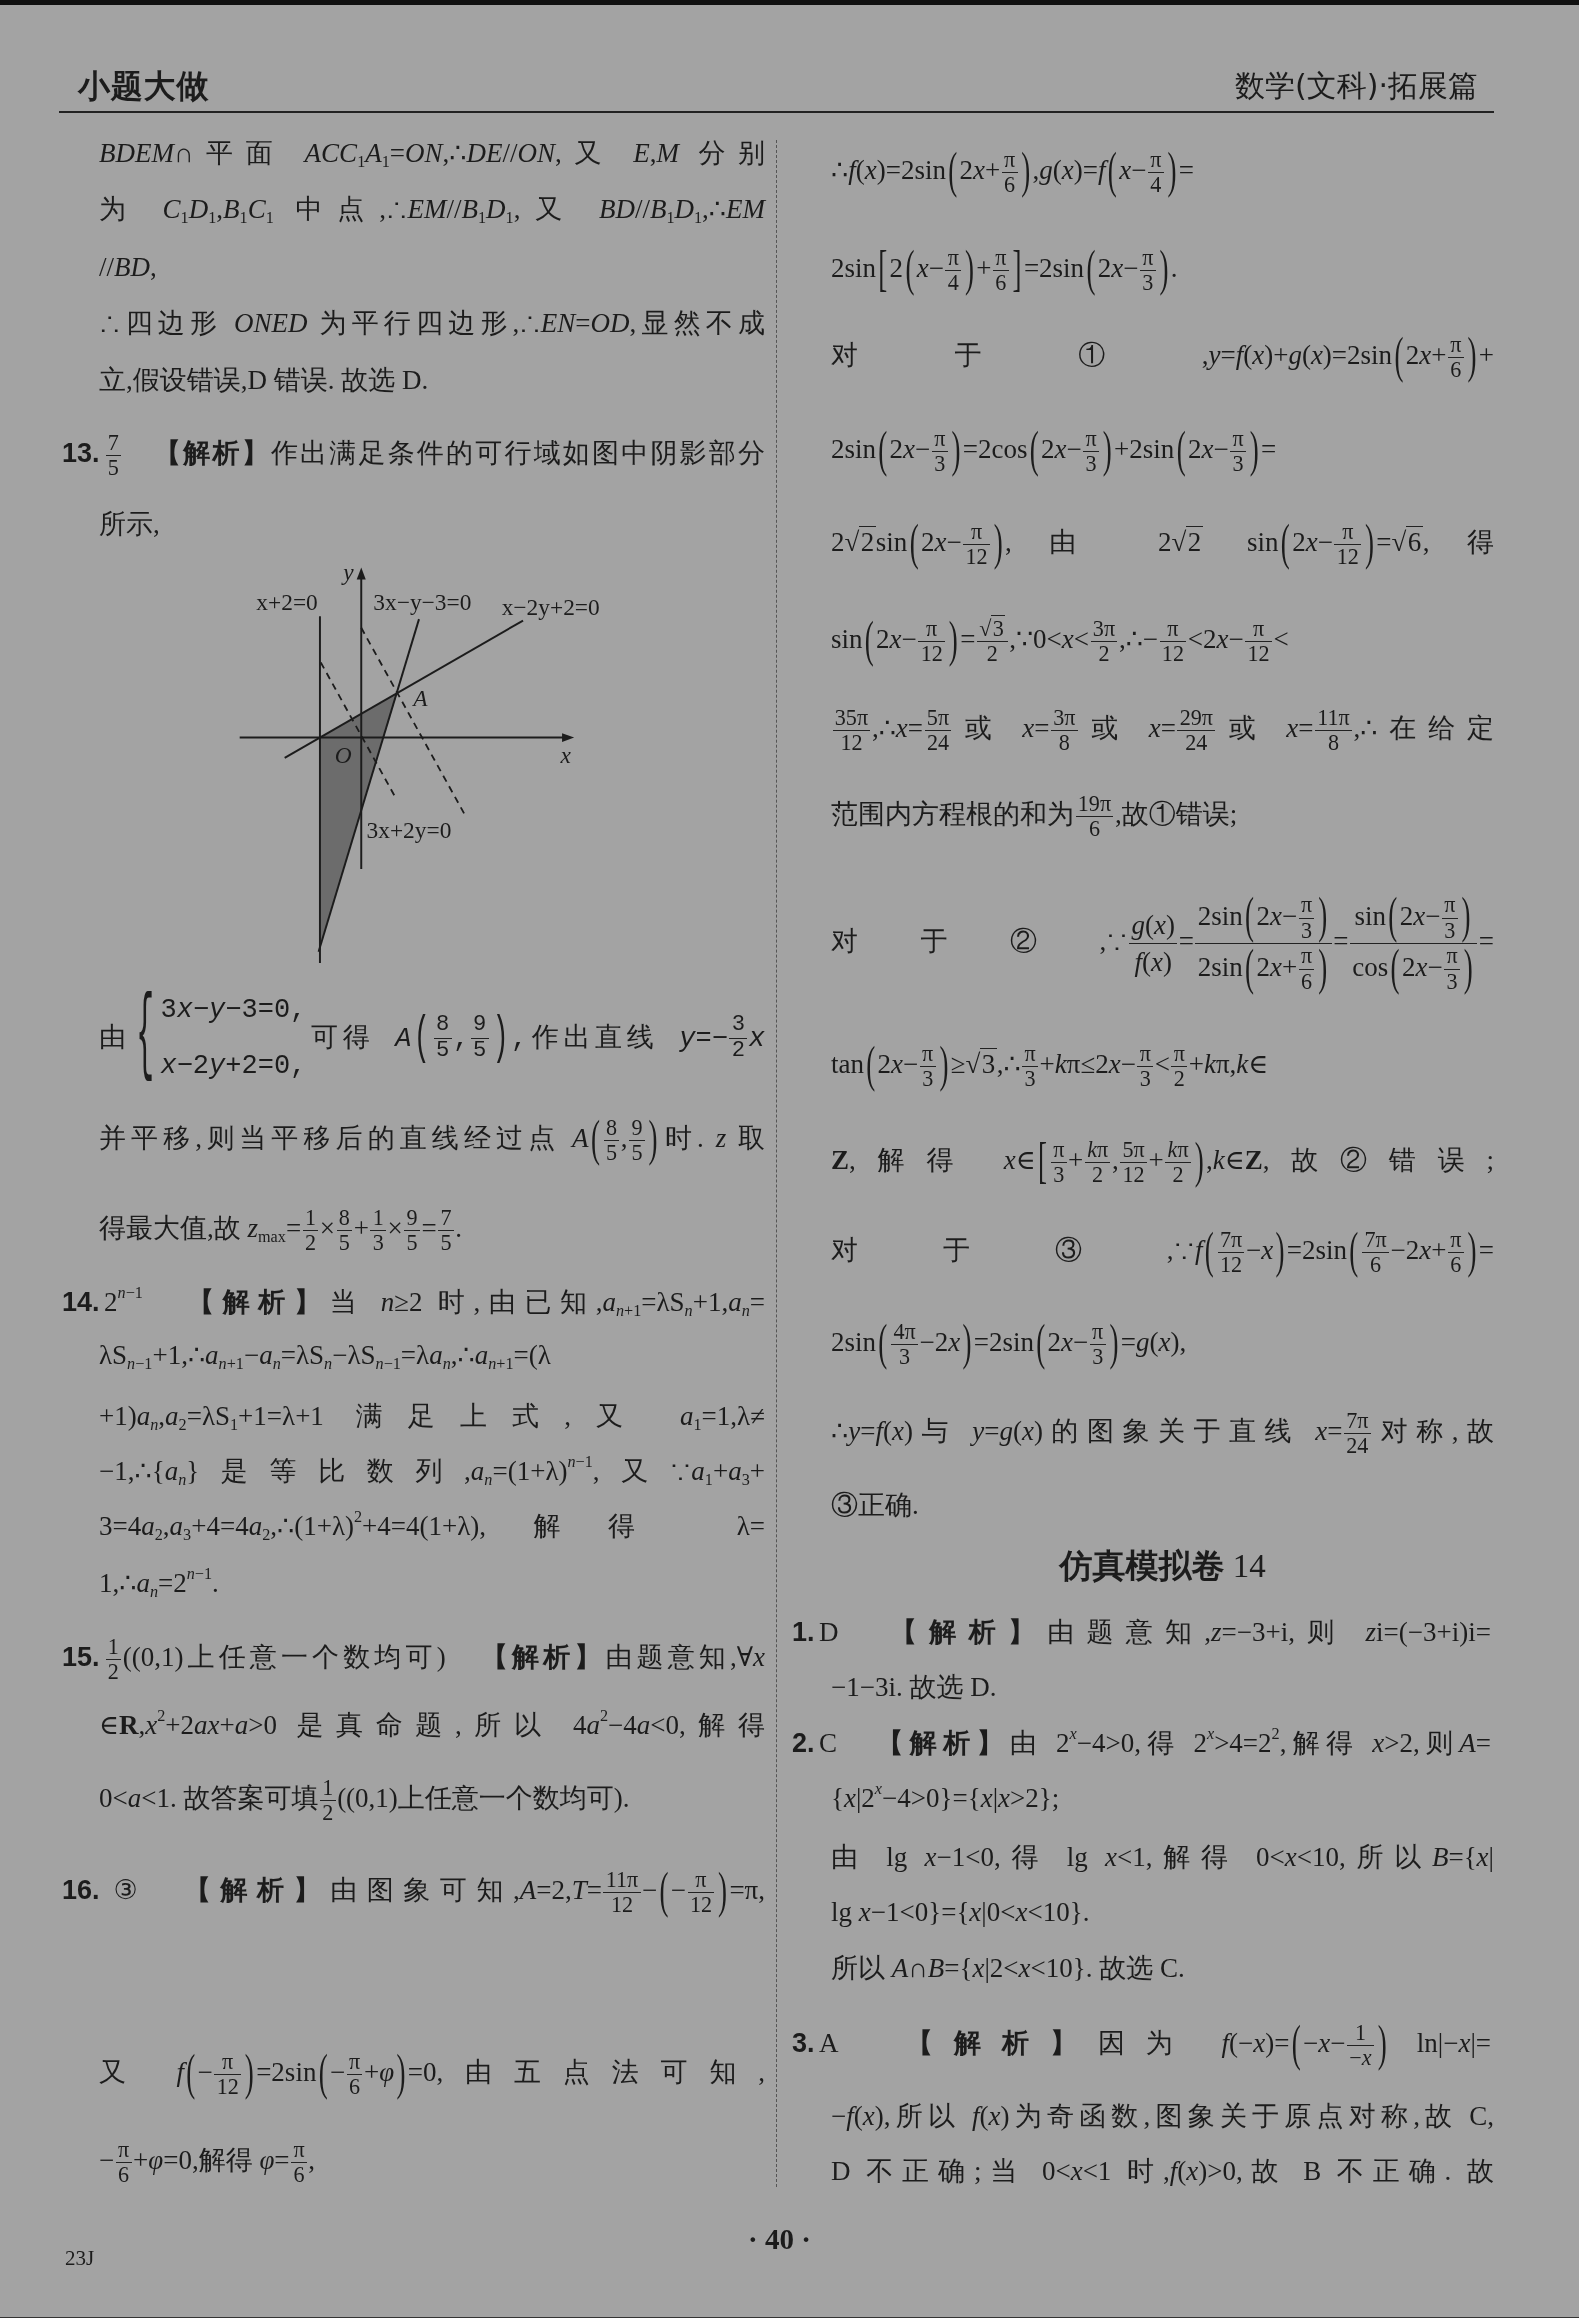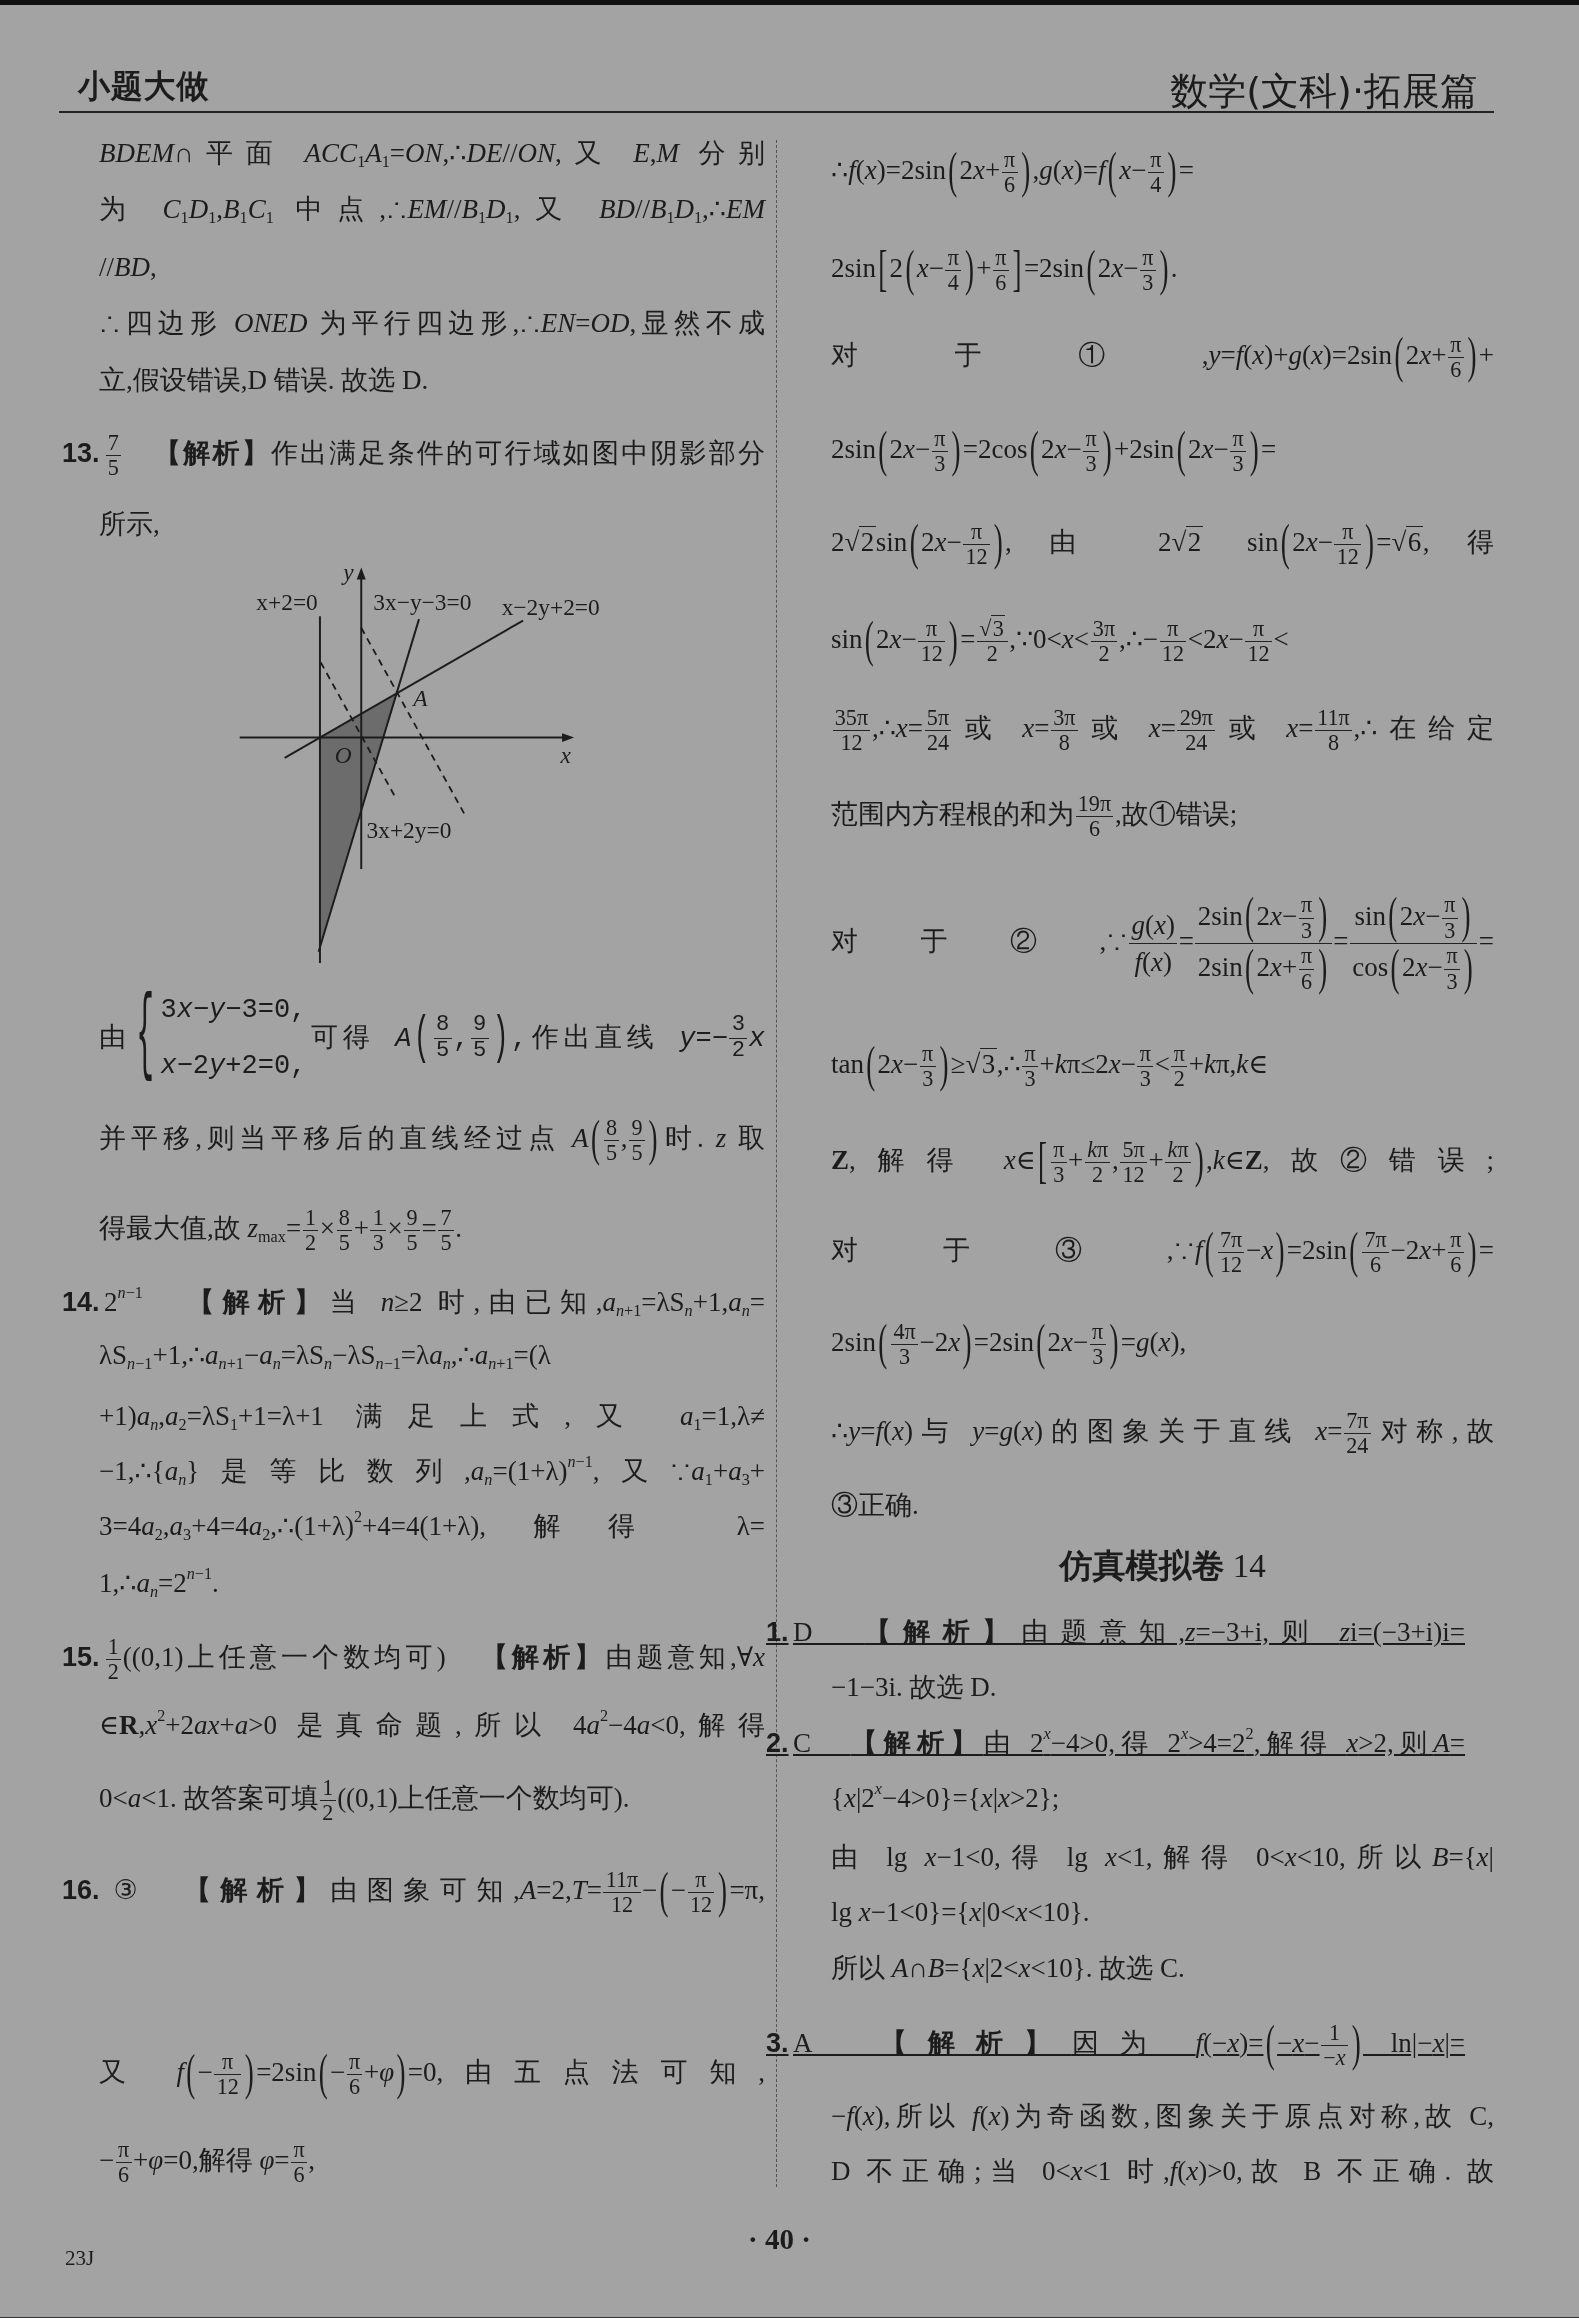--- a/index.html
+++ b/index.html
@@ -1,32 +1,32 @@
 <!DOCTYPE html>
 <html style="font-size:12px"><head>
 <meta charset="utf-8">
 <style>
   body { margin:0; background:#ddd; }
   .page { position:relative; width:1580px; height:2319px; background:#a3a3a3; overflow:hidden; color:#1c1c1c;
           font-family:"Liberation Serif","DejaVu Serif",serif; }
   .topbar { position:absolute; left:0; top:0; width:100%; height:4.5px; background:#111; }
   .botbar { position:absolute; left:0; bottom:0; width:100%; height:2.3px; background:#333; }
   .hdr-l { position:absolute; left:78px; top:65px; font-family:"DejaVu Sans",sans-serif; font-weight:bold; font-size:32px; letter-spacing:0.8px; }
-  .hdr-r { position:absolute; right:102px; top:66px; font-family:"DejaVu Sans",sans-serif; font-size:38px; }
+  .hdr-r { position:absolute; right:102px; top:66px; font-family:"DejaVu Sans",sans-serif; font-size:30px; }
   .hdr-rule { position:absolute; left:59px; top:111px; width:1435px; height:2.3px; background:#222; }
   .divider { position:absolute; left:776px; top:140px; height:2047px; border-left:1.5px dashed #555; }
 
   .ln { position:absolute; height:76px; line-height:76px; font-size:27px; white-space:nowrap; }
   .ln.j { text-align:justify; text-align-last:justify; }
   .ln.h160 { height:121px; line-height:121px;font-family:Liberation Mono, monospace; }
   .ln.h180 { height:136px; line-height:136px; }
   .L { left:99px; width:666px; }
   .LN { left:62px; width:703px; }
   .R { left:831px; width:663px; }
-  .RN { left:766px; width:699px;text-decoration:underline; }
+  .RN { left:792px; width:699px; }
 
   .num { font-family:"Liberation Sans","DejaVu Sans",sans-serif; font-weight:bold; margin-right:4.5px; }
   .tag { font-family:"DejaVu Sans",sans-serif; font-weight:bold; }
   .i { font-style:italic; }
   .b { font-weight:bold; }
   .sup { font-size:0.6em; vertical-align:0.8em; line-height:1; }
   .sub { font-size:0.6em; vertical-align:-0.28em; line-height:1; }
   .frac { display:inline-block; vertical-align:middle; text-align:center; font-size:0.82em; line-height:1.12; margin:0 1.5px; text-align-last:center; }
   .frac.big { font-size:1em; line-height:1.35; }
   .fn { display:block; border-bottom:1.5px solid #222; padding:0 2.3px; }

